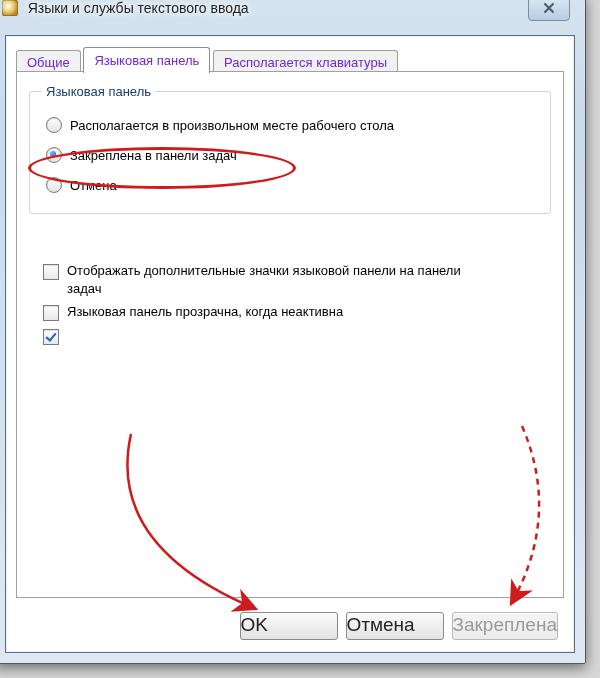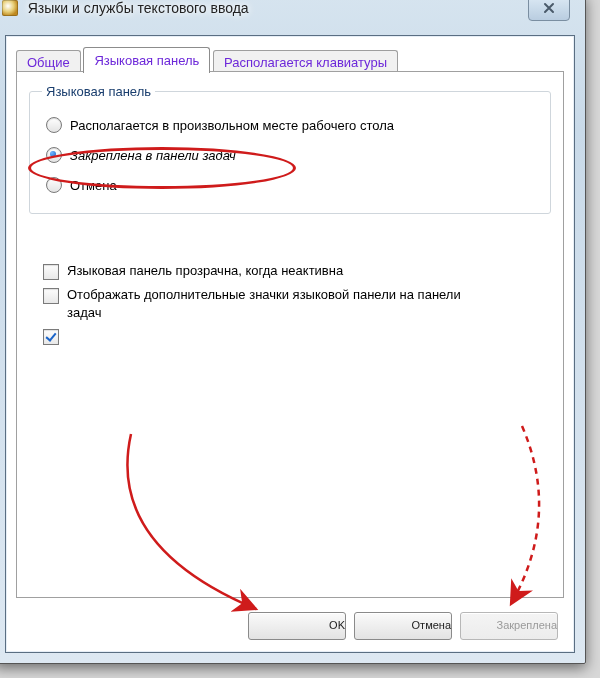--- a/index.html
+++ b/index.html
@@ -167,26 +167,26 @@
     left:0; right:0; bottom:12px;
     display:flex;
     justify-content:flex-end;
     gap:8px;
     padding-right:16px;
   }
   .btn{
     min-width:96px;
     height:26px;
     line-height:24px;
-    text-align:right;
+    text-align:left;
     border:1px solid #8a8a8a;
     border-radius:3px;
     background:linear-gradient(#fafafa,#e3e3e3);
     box-shadow: inset 0 1px 0 #fff;
-    font-size:11px;
+    font-size:19px;
     color:#222;
   }
   .btn.disabled{
     color:#9a9a9a;
     border-color:#b7b7b7;
     background:linear-gradient(#f4f4f4,#ececec);
   }
   .arrow{position:absolute;pointer-events:none;}
 </style>
 </head>
@@ -215,41 +215,41 @@
     <div class="tab-panel">
 
       <fieldset class="group">
         <legend>Языковая панель</legend>
 
         <div class="radio-row">
           <span class="radio"></span>
           <span>Располагается в произвольном месте рабочего стола</span>
         </div>
 
-        <div class="radio-row" style="margin-top:14px;margin-bottom:14px;font-style:italic;">
+        <div class="radio-row" style="margin-top:14px;margin-bottom:14px;">
           <span class="radio selected"></span>
           <span>Закреплена в панели задач</span>
         </div>
 
         <div class="radio-row">
           <span class="radio"></span>
           <span>Отмена</span>
         </div>
 
         <div class="ellipse-highlight" style="left:-2px; top:48px; width:262px; height:36px;"></div>
       </fieldset>
 
       <div class="checks-block">
         <div class="check-row">
           <span class="checkbox"></span>
-          <span>Языковая панель прозрачна, когда неактивна</span>
+          <span style="max-width:430px;">Отображать дополнительные значки языковой панели на панели задач</span>
         </div>
         <div class="check-row">
           <span class="checkbox"></span>
-          <span style="max-width:430px;">Отображать дополнительные значки языковой панели на панели задач</span>
+          <span>Языковая панель прозрачна, когда неактивна</span>
         </div>
         <div class="check-row">
           <span class="checkbox checked"></span>
         </div>
       </div>
 
     </div>
 
     <div class="btn-bar">
       <div class="btn"><span>OK</span></div>

